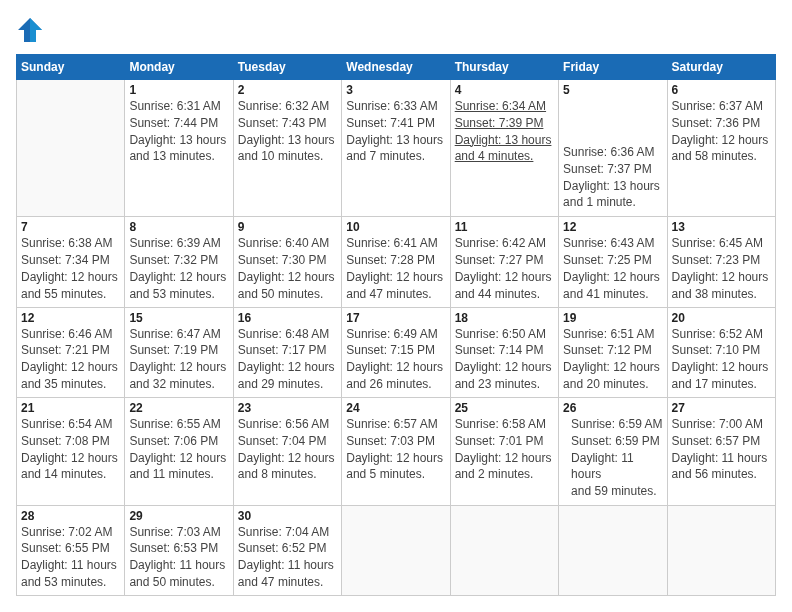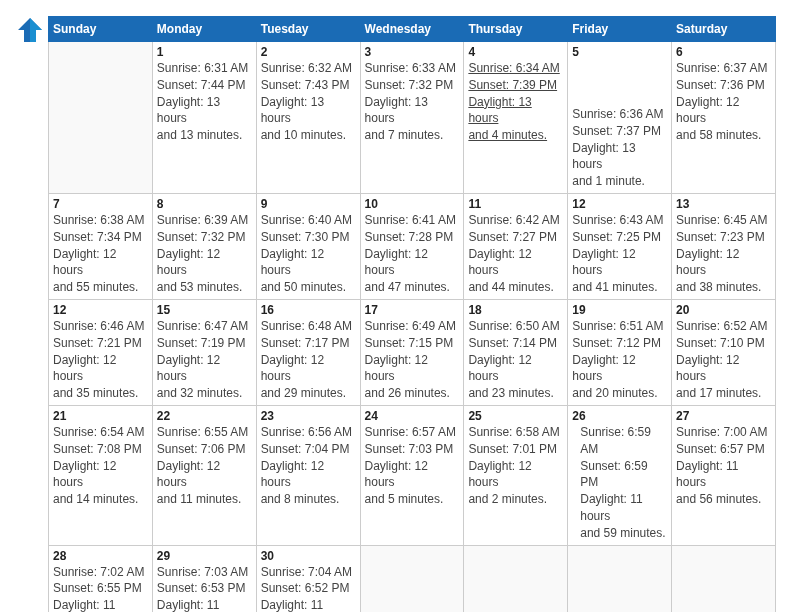--- a/index.html
+++ b/index.html
@@ -8,21 +8,21 @@
       background: #fff;
       width: 792px;
       height: 612px;
       overflow: hidden;
     }
     .page {
       width: 792px;
       height: 612px;
       padding: 16px;
       display: flex;
-      flex-direction: row;
+      flex-direction: column;
     }
     .header {
       display: flex;
       justify-content: space-between;
       align-items: flex-start;
       margin-bottom: 10px;
     }
     .logo {
       display: flex;
       align-items: center;
@@ -148,21 +148,21 @@
           <td>
             <span class="day-number">2</span>
             <div class="day-info" style="white-space: pre-line;">Sunrise: 6:32 AM
 Sunset: 7:43 PM
 Daylight: 13 hours
 and 10 minutes.</div>
           </td>
           <td>
             <span class="day-number">3</span>
             <div class="day-info" style="white-space: pre-line;">Sunrise: 6:33 AM
-Sunset: 7:32 PM
+Sunset: 7:41 PM
 Daylight: 13 hours
 and 7 minutes.</div>
           </td>
           <td>
             <span class="day-number">4</span>
             <div class="day-info" style="white-space: pre-line; text-decoration: underline;">Sunrise: 6:34 AM
 Sunset: 7:39 PM
 Daylight: 13 hours
 and 4 minutes.</div>
           </td>

